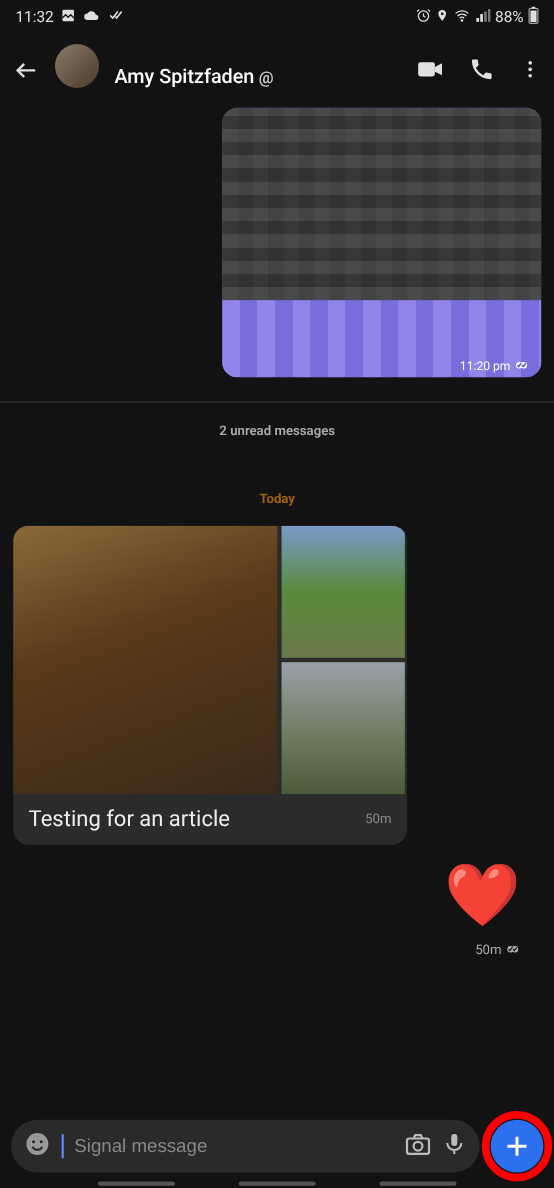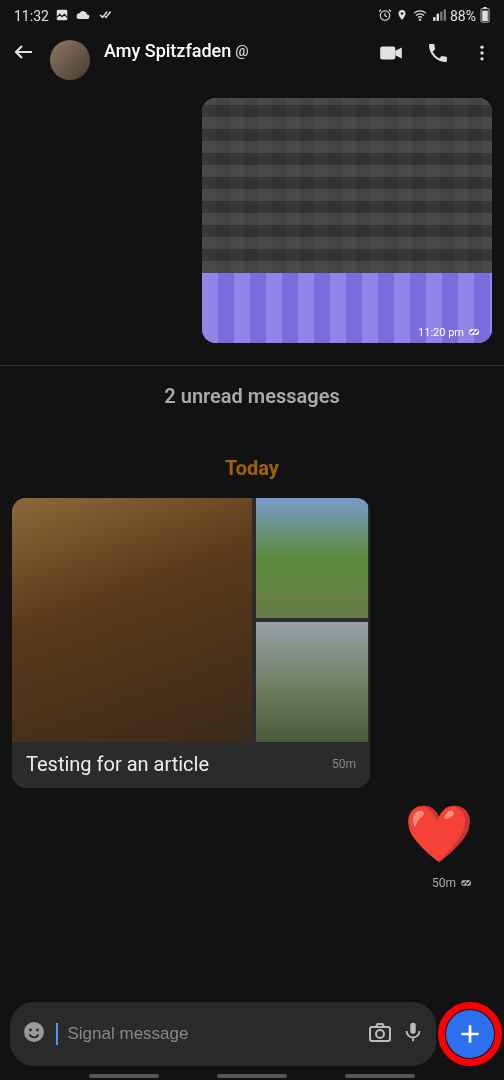--- a/index.html
+++ b/index.html
@@ -16,21 +16,21 @@
       display: flex;
       justify-content: space-between;
       padding: 6px 14px;
       font-size: 14px;
       height: 32px;
     }
     .status-left { display: flex; align-items: center; gap: 6px; }
     .status-right { display: flex; align-items: center; gap: 4px; }
     .header {
       display: flex;
-      align-items: flex-start;
+      align-items: flex-end;
       padding: 8px 12px;
       gap: 14px;
       height: 56px;
     }
     .avatar {
       width: 40px; height: 40px;
       border-radius: 50%;
       background: linear-gradient(135deg, #8a7a6a, #4a3a2a);
       flex-shrink: 0;
     }
@@ -80,21 +80,21 @@
       color: #fff;
       display: flex; align-items: center; gap: 4px;
     }
     .divider {
       border-top: 1px solid #333;
       margin: 22px -12px 0;
     }
     .unread-label, .date-label {
       text-align: center;
       color: #aaa;
-      font-size: 20px;
+      font-size: 12px;
       font-weight: 600;
       margin: 18px 0;
     }
     .date-label { font-weight: 700; margin: 48px 0 18px; color: #a16207; }
     .incoming-bubble {
       width: 358px;
       background: #2b2b2b;
       border-radius: 14px;
       overflow: hidden;
       margin-top: 6px;
@@ -146,21 +146,21 @@
       position: absolute;
       bottom: 14px; left: 10px; right: 10px;
       display: flex;
       align-items: center;
       gap: 10px;
     }
     .input-pill {
       flex: 1;
       background: #2a2a2a;
       border-radius: 24px;
-      height: 64px;
+      height: 48px;
       display: flex;
       align-items: center;
       padding: 0 12px;
       gap: 10px;
     }
     .input-text {
       flex: 1;
       background: none;
       border: none;
       color: #999;

